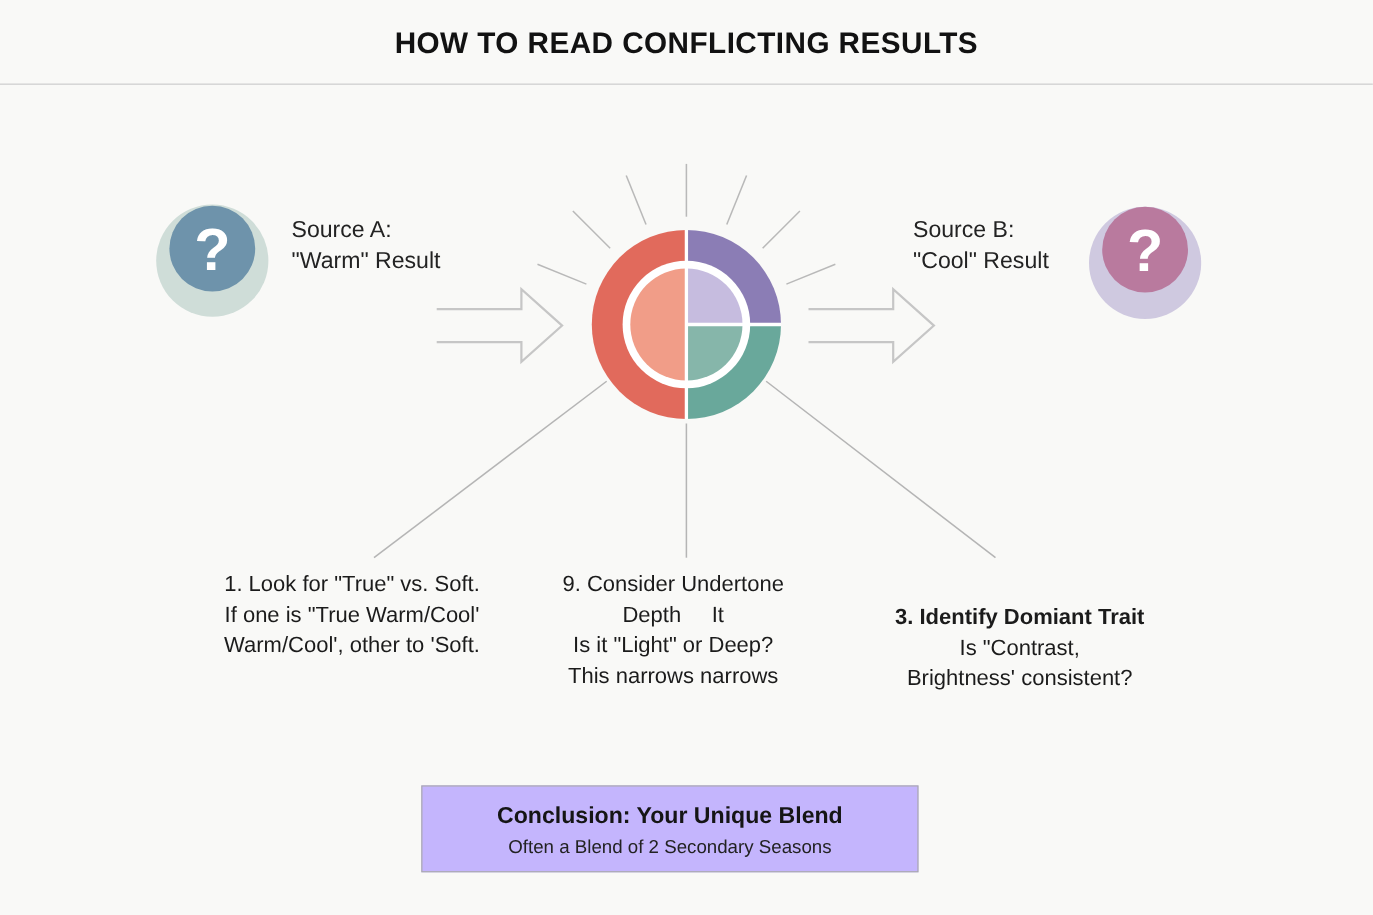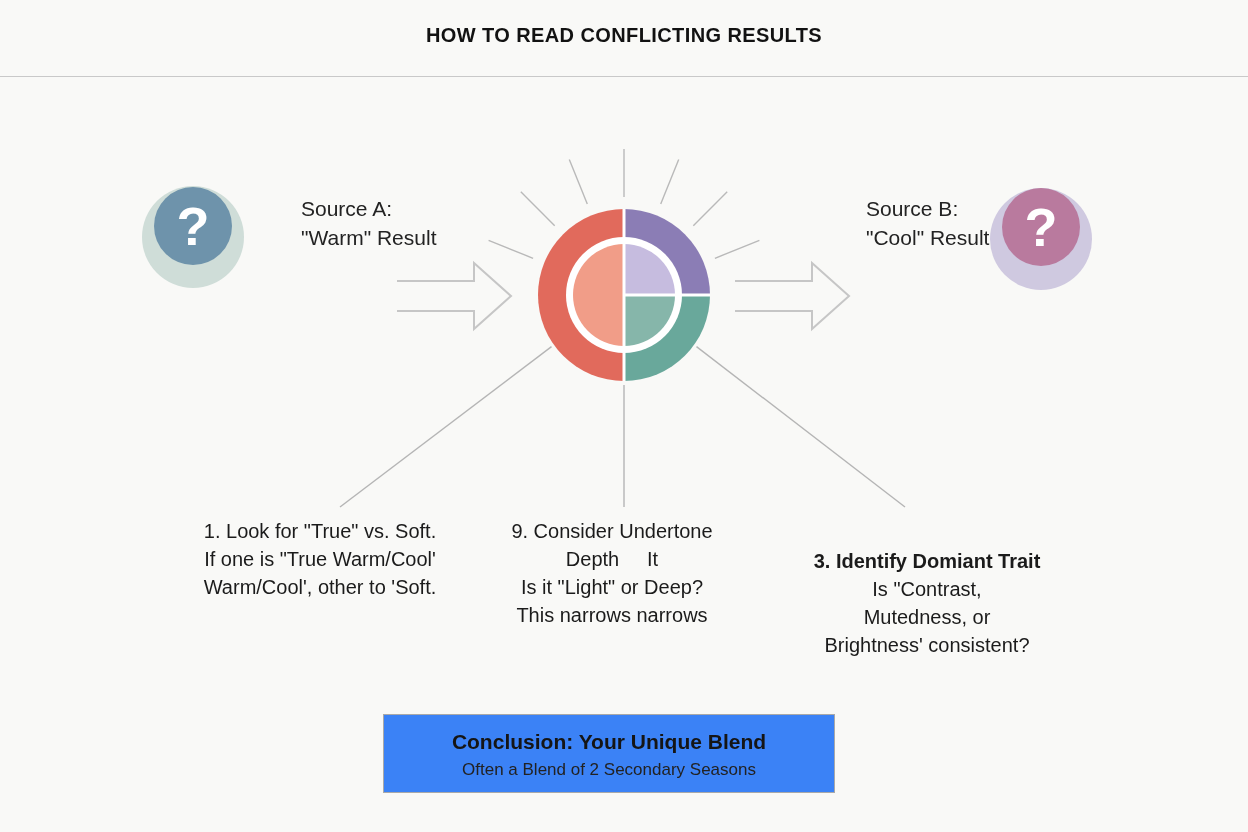--- a/index.html
+++ b/index.html
@@ -8,21 +8,21 @@
     position: relative;
     background: #f9f9f7;
     font-family: "Liberation Sans", "DejaVu Sans", sans-serif;
     color: #1d1d1d;
     overflow: hidden;
   }
   .title {
     position: absolute;
     top: 24px; left: 0; width: 100%;
     text-align: center;
-    font-size: 20px;
+    font-size: 27px;
     font-weight: 700;
     letter-spacing: 0.4px;
     color: #121212;
   }
   .title-divider {
     position: absolute;
     top: 76px; left: 0; width: 100%;
     border-top: 1.5px solid #c9c9c9;
   }
   .diagram-svg {
@@ -34,42 +34,41 @@
     position: absolute;
     width: 104px; height: 106px;
   }
   .badge-a { left: 141px; top: 183px; }
   .badge-b { left: 989px; top: 185px; }
   .source-label {
     position: absolute;
     font-size: 21px;
     line-height: 29px;
     color: #232323;
-    margin-left: 36px;
   }
   .source-a-label { left: 265px; top: 194px; }
   .source-b-label { left: 830px; top: 194px; }
   .step {
     position: absolute;
     top: 517px;
     text-align: center;
     font-size: 20px;
     line-height: 28px;
     color: #1b1b1b;
   }
   .step-1 { left: 160px; width: 320px; }
   .step-2 { left: 472px; width: 280px; }
   .step-3 { left: 782px; width: 290px; }
   .step-3 .step-head { font-weight: 700; margin-top: 30px; }
   .conclusion-box {
     position: absolute;
     left: 383px; top: 714px;
     width: 452px; height: 79px;
     border: 1.5px solid #a9a9a9;
-    background: #3b82f6;
+    background: #c4b5fd;
     text-align: center;
     padding-top: 13px;
   }
   .conclusion-title {
     font-size: 21px;
     font-weight: 700;
     line-height: 27px;
     color: #151515;
   }
   .conclusion-subtitle {
@@ -150,20 +149,19 @@
 <div class="step step-2">
   <div class="step-head">9. Consider Undertone</div>
   <div>Depth&nbsp;&nbsp;&nbsp;&nbsp;&nbsp;It</div>
   <div>Is it "Light" or Deep?</div>
   <div>This narrows narrows</div>
 </div>
 
 <div class="step step-3">
   <div class="step-head">3. Identify Domiant Trait</div>
   <div>Is "Contrast,</div>
-  <div>Mutedness, or</div>
   <div>Brightness' consistent?</div>
 </div>
 
 <div class="conclusion-box">
   <div class="conclusion-title">Conclusion: Your Unique Blend</div>
   <div class="conclusion-subtitle">Often a Blend of 2 Secondary Seasons</div>
 </div>
 
 </body></html>

